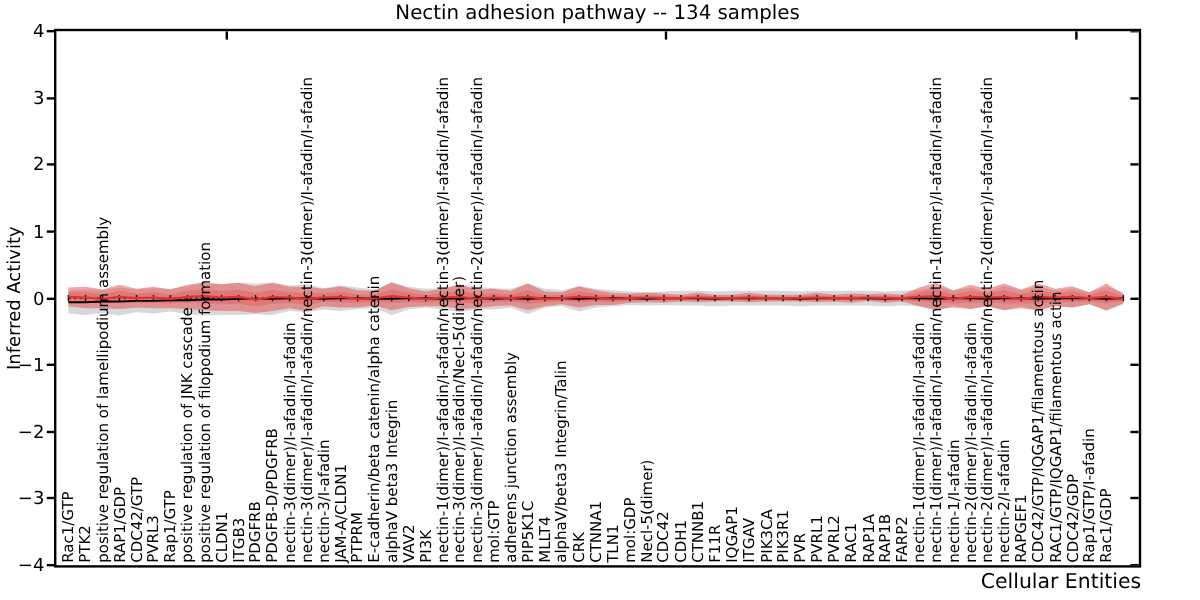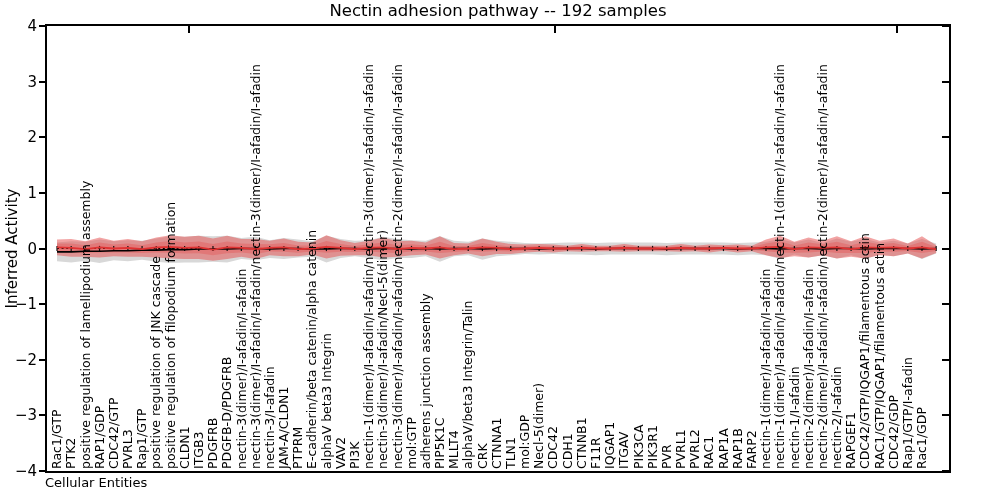--- a/index.html
+++ b/index.html
@@ -11,32 +11,32 @@
         border:2px solid #000;box-sizing:border-box;background:#fff;overflow:hidden;}
   .plot svg{position:absolute;left:0;top:0;}
   .xlab{position:absolute;height:14px;line-height:14px;font-size:12.5px;white-space:nowrap;
         transform-origin:0 100%;transform:rotate(-90deg);letter-spacing:0;}
   .ylab{position:absolute;left:0;width:37px;text-align:right;font-size:15px;line-height:18px;}
   .ytickL{position:absolute;width:7px;height:2px;background:#000;}
   .ytickR{position:absolute;width:7px;height:2px;background:#000;right:0;}
   .xtickT{position:absolute;width:2px;height:7px;background:#000;top:0;}
   .ax-ylabel{position:absolute;left:-64px;top:240px;width:150px;height:17px;text-align:center;
              font-size:15px;transform:rotate(-90deg);white-space:nowrap;}
-  .ax-xlabel{position:absolute;top:475px;left:45px;width:906px;text-align:left;font-size:13px;}
+  .ax-xlabel{position:absolute;top:475px;left:45px;width:906px;text-align:right;font-size:17px;}
   .legend{position:absolute;left:13px;top:5px;width:454px;height:66px;border:2px solid #000;
           background:#fff;box-sizing:border-box;display:flex;flex-direction:column;
           justify-content:center;gap:8px;padding-left:14px;}
   .legend-row{display:flex;align-items:center;gap:17px;font-size:16px;white-space:nowrap;}
   .swatch{width:44px;height:2px;flex:0 0 44px;}
 </style>
 </head>
 <body>
 
 <div class="fig">
-  <div class="title">Nectin adhesion pathway -- 192 samples</div>
+  <div class="title">Nectin adhesion pathway -- 134 samples</div>
 
   <div class="ax-ylabel">Inferred Activity</div>
   <div class="ax-xlabel">Cellular Entities</div>
 
   <div id="yaxis">
       <div class="ylab" style="top: 17px;">4</div>
       <div class="ytickL" style="left: 39px; top: 25px;"></div>
       <div class="ylab" style="top: 72.625px;">3</div>
       <div class="ytickL" style="left: 39px; top: 80.625px;"></div>
       <div class="ylab" style="top: 128.25px;">2</div>

